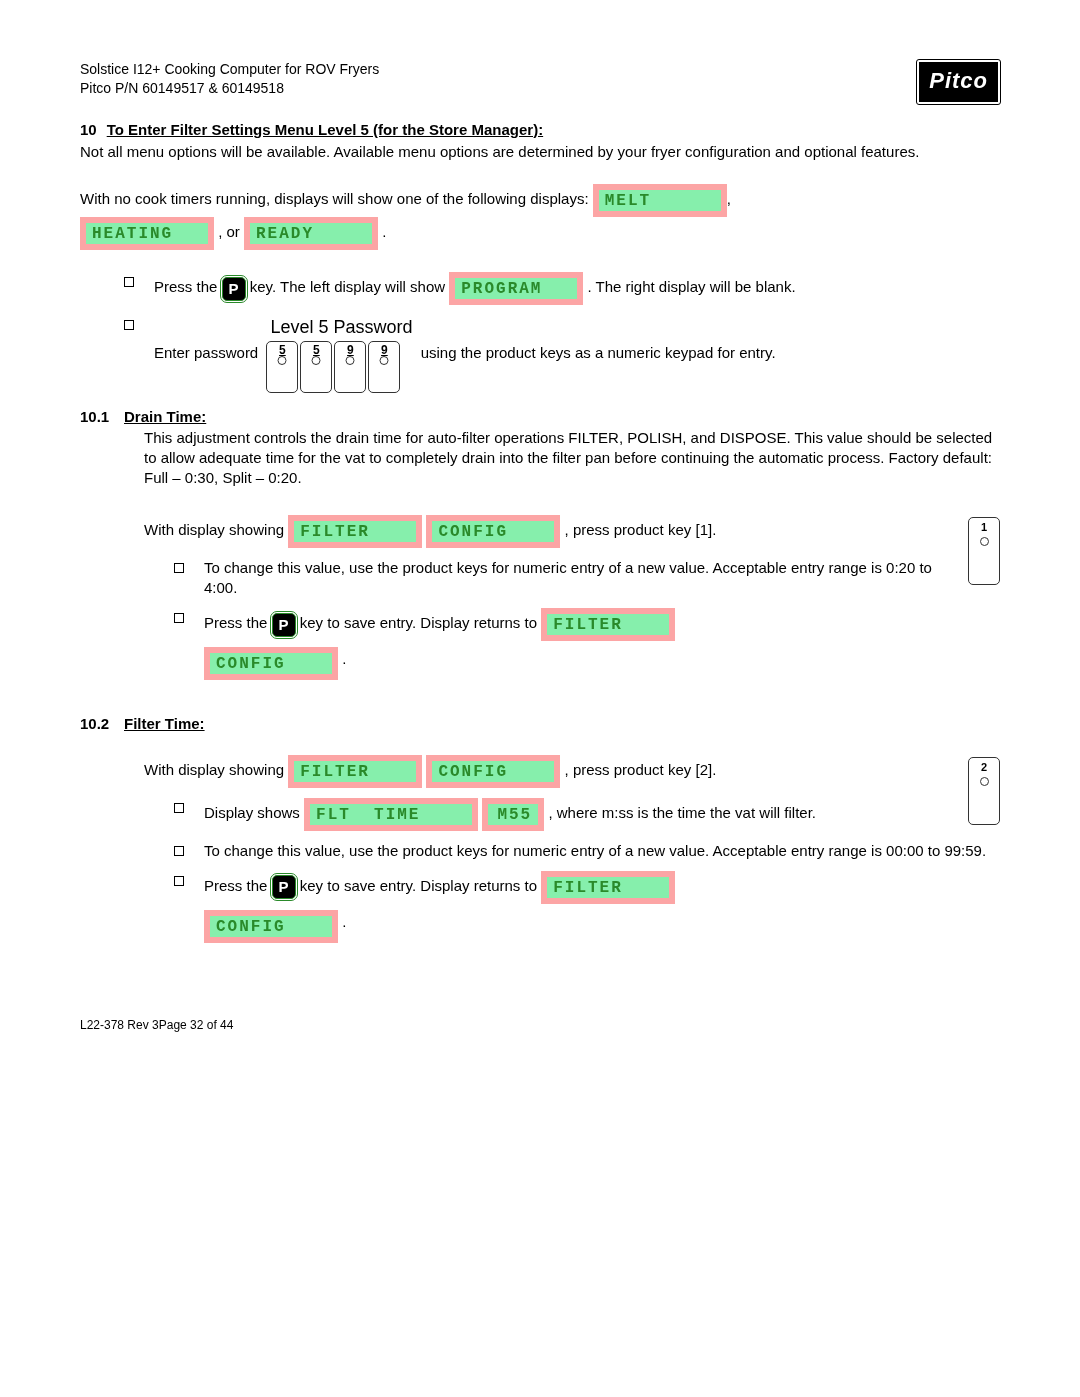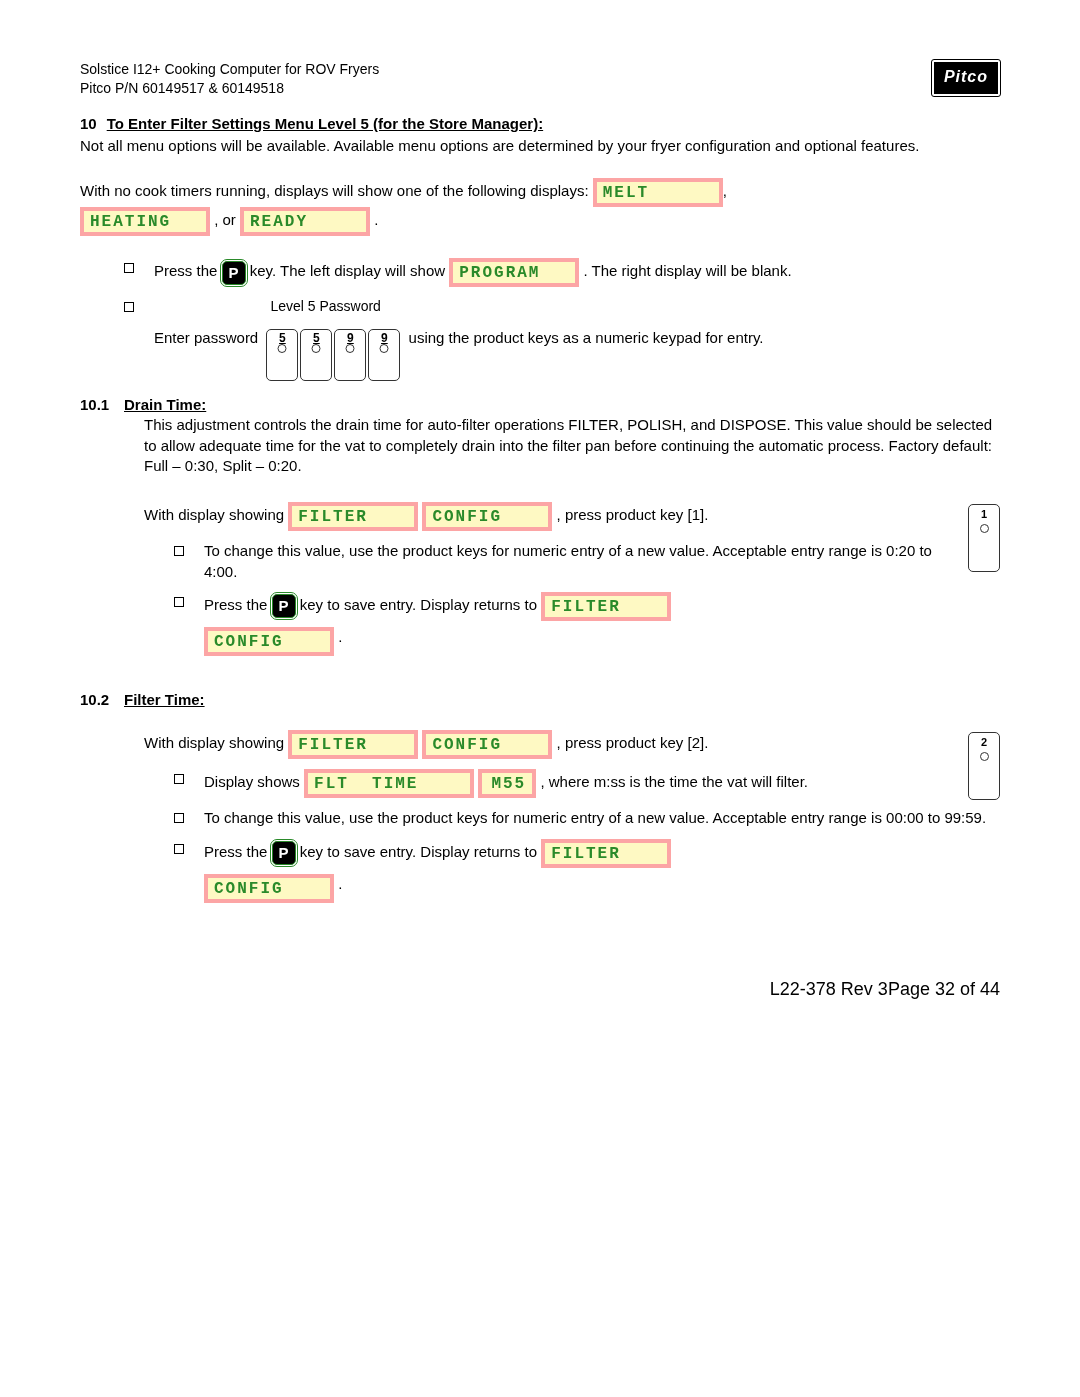--- a/index.html
+++ b/index.html
@@ -18,39 +18,39 @@
     justify-content: space-between;
     align-items: flex-start;
     margin-bottom: 10px;
   }
   .header-text { font-size: 14px; }
   .logo {
     background: #000;
     color: #fff;
     font-weight: bold;
     font-style: italic;
-    font-size: 16px;
+    font-size: 22px;
     padding: 4px 10px 6px 10px;
     border: 2px solid #fff;
     outline: 1px solid #000;
     border-radius: 2px;
     letter-spacing: 1px;
   }
   .section-title {
     font-weight: bold;
     text-decoration: underline;
     margin: 16px 0 2px 0;
   }
   .section-num { text-decoration: none; display:inline-block; margin-right:10px;}
   p { margin: 0 0 6px 0; }
   .para-block { margin-bottom: 22px; }
   .lcd {
     display: inline-block;
-    border: 4px solid #fca5a5;
-    background: #fef9c3;
+    border: 6px solid #fca5a5;
+    background: #86efac;
     color: #2a8a2a;
     font-family: "Courier New", monospace;
     font-weight: bold;
     letter-spacing: 2px;
     padding: 1px 6px 0 6px;
     min-width: 80px;
     height: 20px;
     font-size: 16px;
     vertical-align: middle;
     white-space: pre;
@@ -99,21 +99,21 @@
     text-decoration: underline;
   }
   .subbody { margin-left: 20px; }
   .keypad-wrap {
     display: inline-block;
     vertical-align: middle;
     border: none;
     text-align: left;
     margin: 0 4px;
   }
-  .keypad-label { font-size: 14px; margin-bottom: 13px; padding-left:4px;}
+  .keypad-label { font-size: 18px; margin-bottom: 2px; padding-left:4px;}
   .keypad {
     display: flex;
     gap: 2px;
   }
   .kp-btn {
     width: 30px;
     height: 50px;
     border: 1.5px solid #333;
     border-radius: 5px;
     position: relative;
@@ -148,22 +148,22 @@
   .side-key .num { font-weight: bold; font-size: 11px; padding-top:2px;}
   .side-key .dot {
     width: 7px; height: 7px;
     border: 1px solid #333;
     border-radius: 50%;
     margin: 2px auto 2px auto;
   }
   .side-key .pad { height: 36px; }
   .footer {
     display: flex;
-    justify-content: flex-end;
-    font-size: 18px;
+    justify-content: flex-start;
+    font-size: 12px;
     margin-top: 60px;
   }
   .clearfix::after { content:""; display:block; clear:both; }
 </style>
 </head>
 <body>
 
 <div class="header-row">
   <div class="header-text">
     <span>Solstice I12+ Cooking Computer for ROV Fryers</span><br>

